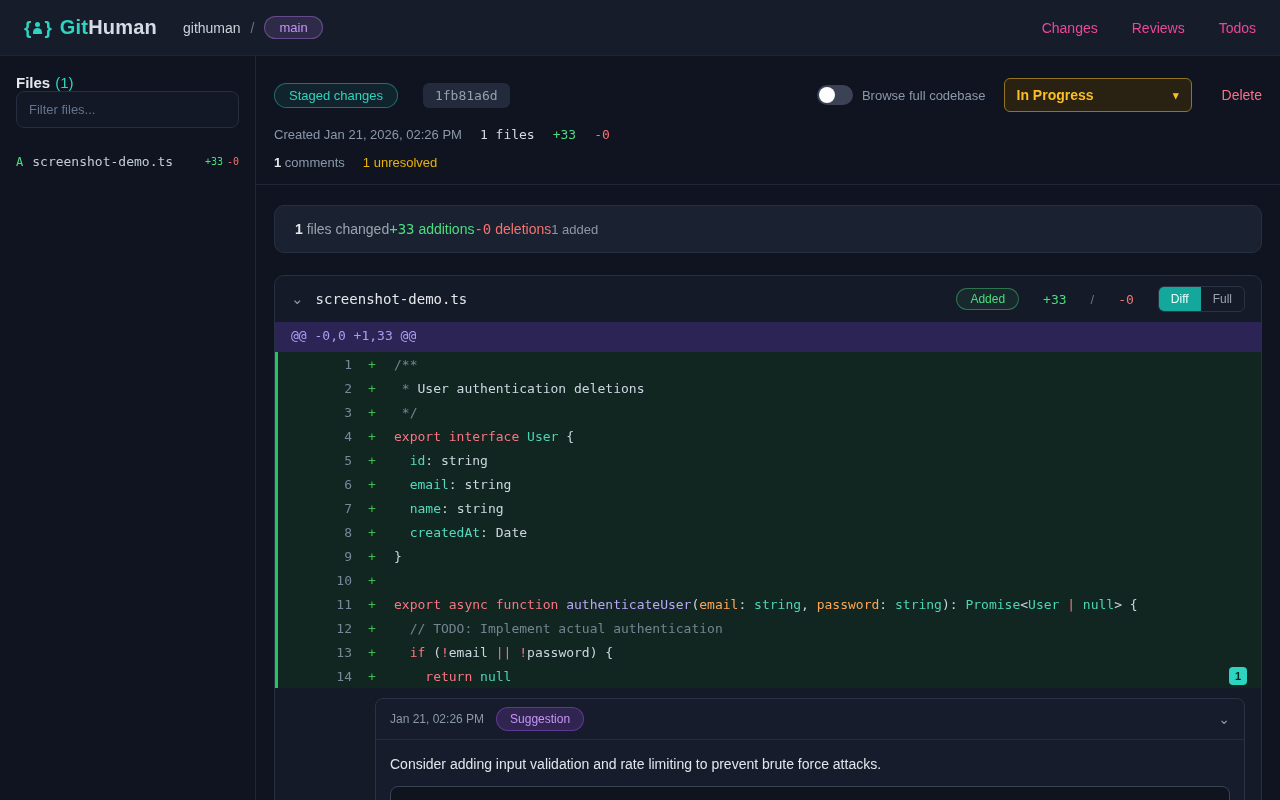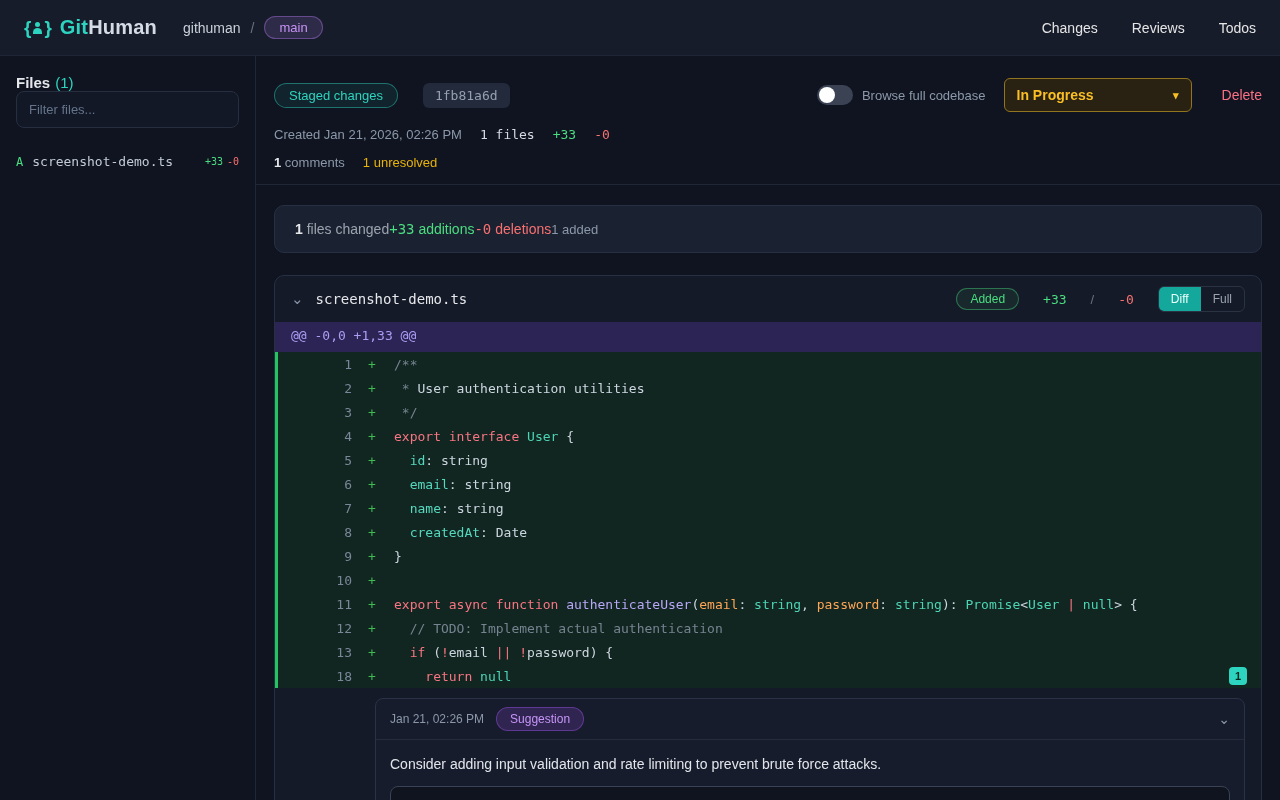--- a/index.html
+++ b/index.html
@@ -17,21 +17,21 @@
   .person .p-head { width:5px; height:5px; border-radius:50%; background:#2dd4bf; }
   .person .p-body { width:9px; height:6px; border-radius:5px 5px 0 0; background:#2dd4bf; margin-top:1px; }
   .logo-text { font-size:20px; font-weight:bold; letter-spacing:.2px; }
   .logo-git { color:#2dd4bf; }
   .logo-human { color:#d6dce6; }
   .repo-name { margin-left:26px; font-size:14px; color:#c9d1d9; cursor:pointer; }
   .sep { margin:0 10px; color:#6b7280; font-size:14px; }
   .branch-badge { background:rgba(192,132,252,.14); color:#c792f5; border:1px solid rgba(192,132,252,.38);
                   padding:3px 14px; border-radius:13px; font-size:13px; cursor:pointer; }
   .nav-right { display:flex; align-items:center; gap:34px; }
-  .nav-link { color:#e5e5e5; font-size:14px; text-decoration:none; cursor:pointer; }
+  .nav-link { color:#ec4899; font-size:14px; text-decoration:none; cursor:pointer; }
 
   
   .layout { display:flex; height:744px; }
   .sidebar { width:256px; border-right:1px solid #1f2636; padding:18px 16px; flex-shrink:0; }
   .sidebar-header { font-size:15px; }
   .files-label { color:#e5e7eb; font-weight:bold; }
   .files-count { color:#2dd4bf; margin-left:5px; }
   .filter-input { width:100%; height:37px; background:#121826; border:1px solid #262e3f;
                   border-radius:8px; color:#c9d1d9; font-size:13px; padding:4px 12px; outline:none;
                   font-family:"Liberation Sans", sans-serif; }
@@ -227,21 +227,21 @@
         <div class="hunk-header">@@ -0,0 +1,33 @@</div>
         <div class="code-lines">
             <div class="code-row">
               <span class="ln">1</span>
               <span class="sign">+</span>
               <span class="code-text"><span class="tok-comment">/**</span></span>
             </div>
             <div class="code-row">
               <span class="ln">2</span>
               <span class="sign">+</span>
-              <span class="code-text"><span class="tok-comment"> * </span><span class="tok-plain">User authentication utilities</span></span>
+              <span class="code-text"><span class="tok-comment"> * </span><span class="tok-plain">User authentication deletions</span></span>
             </div>
             <div class="code-row">
               <span class="ln">3</span>
               <span class="sign">+</span>
               <span class="code-text"><span class="tok-comment"> */</span></span>
             </div>
             <div class="code-row">
               <span class="ln">4</span>
               <span class="sign">+</span>
               <span class="code-text"><span class="tok-kw">export</span><span class="tok-plain"> </span><span class="tok-kw">interface</span><span class="tok-plain"> </span><span class="tok-type">User</span><span class="tok-plain"> {</span></span>
@@ -285,21 +285,21 @@
               <span class="ln">12</span>
               <span class="sign">+</span>
               <span class="code-text"><span class="tok-comment">  // TODO: Implement actual authentication</span></span>
             </div>
             <div class="code-row">
               <span class="ln">13</span>
               <span class="sign">+</span>
               <span class="code-text"><span class="tok-plain">  </span><span class="tok-kw">if</span><span class="tok-plain"> (</span><span class="tok-kw">!</span><span class="tok-plain">email</span><span class="tok-plain"> </span><span class="tok-kw">||</span><span class="tok-plain"> </span><span class="tok-kw">!</span><span class="tok-plain">password</span><span class="tok-plain">) {</span></span>
             </div>
             <div class="code-row">
-              <span class="ln">18</span>
+              <span class="ln">14</span>
               <span class="sign">+</span>
               <span class="code-text"><span class="tok-plain">    </span><span class="tok-kw">return</span><span class="tok-plain"> </span><span class="tok-type">null</span></span>
               <span class="line-badge">1</span>
             </div>
           </div>
 
         <div class="comment-thread">
           <div class="ct-header">
             <span class="ct-time">Jan 21, 02:26 PM</span>
             <span class="ct-badge">Suggestion</span>

